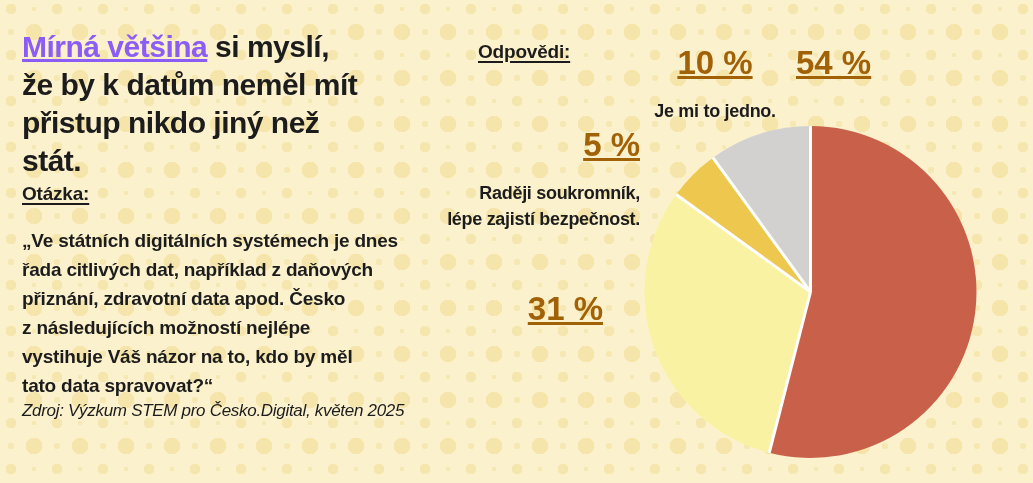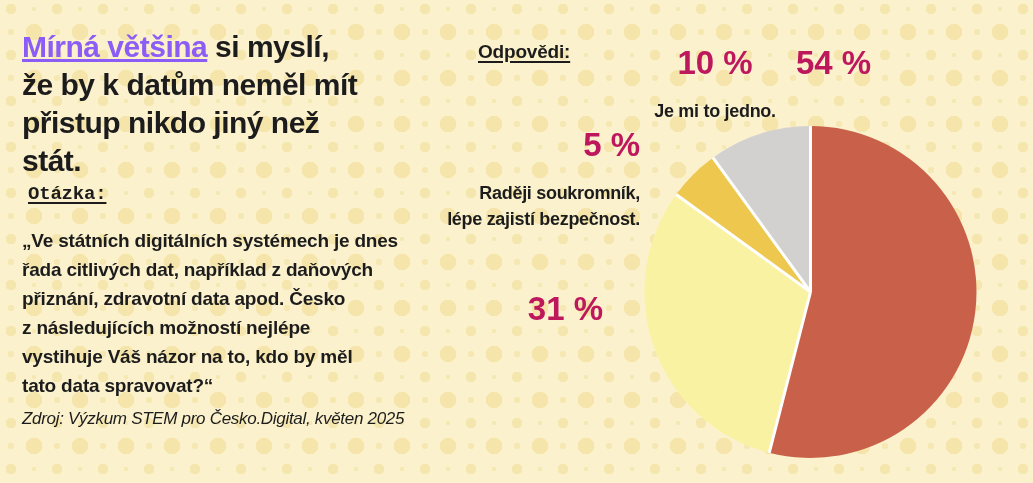--- a/index.html
+++ b/index.html
@@ -20,35 +20,35 @@
   .headline{
     left:22px;top:8px;width:430px;
     font-size:30px;font-weight:bold;line-height:38px;
     letter-spacing:-0.5px;white-space:pre-line;
   }
   .accent{color:#8b5cf6;text-decoration:underline;}
   .section-label{
     font-size:19px;font-weight:bold;letter-spacing:-0.2px;
     text-decoration:underline;text-decoration-thickness:2px;text-underline-offset:3px;
   }
-  .question-label{left:28px;top:183px;font-family:Liberation Mono, monospace;}
+  .question-label{left:22px;top:183px;}
   .question-text{
     left:22px;top:207px;width:430px;
     font-size:19px;font-weight:bold;line-height:29px;
     letter-spacing:-0.2px;white-space:pre-line;
   }
   .source{
-    left:22px;top:392px;width:430px;
+    left:22px;top:384px;width:430px;
     font-size:17px;font-style:italic;letter-spacing:-0.3px;
   }
   .answers-label{left:478px;top:11px;margin-top:30px;}
   .callout{white-space:pre-line;}
   .callout .pct{
     display:block;font-size:33px;font-weight:bold;line-height:34px;
-    color:#be185d;letter-spacing:0;
+    color:#a16207;letter-spacing:0;text-decoration:underline;
   }
   .callout .lbl{
     display:block;font-size:18px;font-weight:bold;line-height:26px;
     letter-spacing:-0.3px;margin-top:0;
   }
   .callout-10{left:625px;top:28px;width:180px;text-align:center;}
   .callout-54{left:796px;top:28px;width:180px;}
   .callout-5{right:393px;top:110px;text-align:right;}
   .callout-31{right:430px;top:274px;text-align:right;}
   .pie-wrap{left:643px;top:124px;width:335px;height:336px;}

